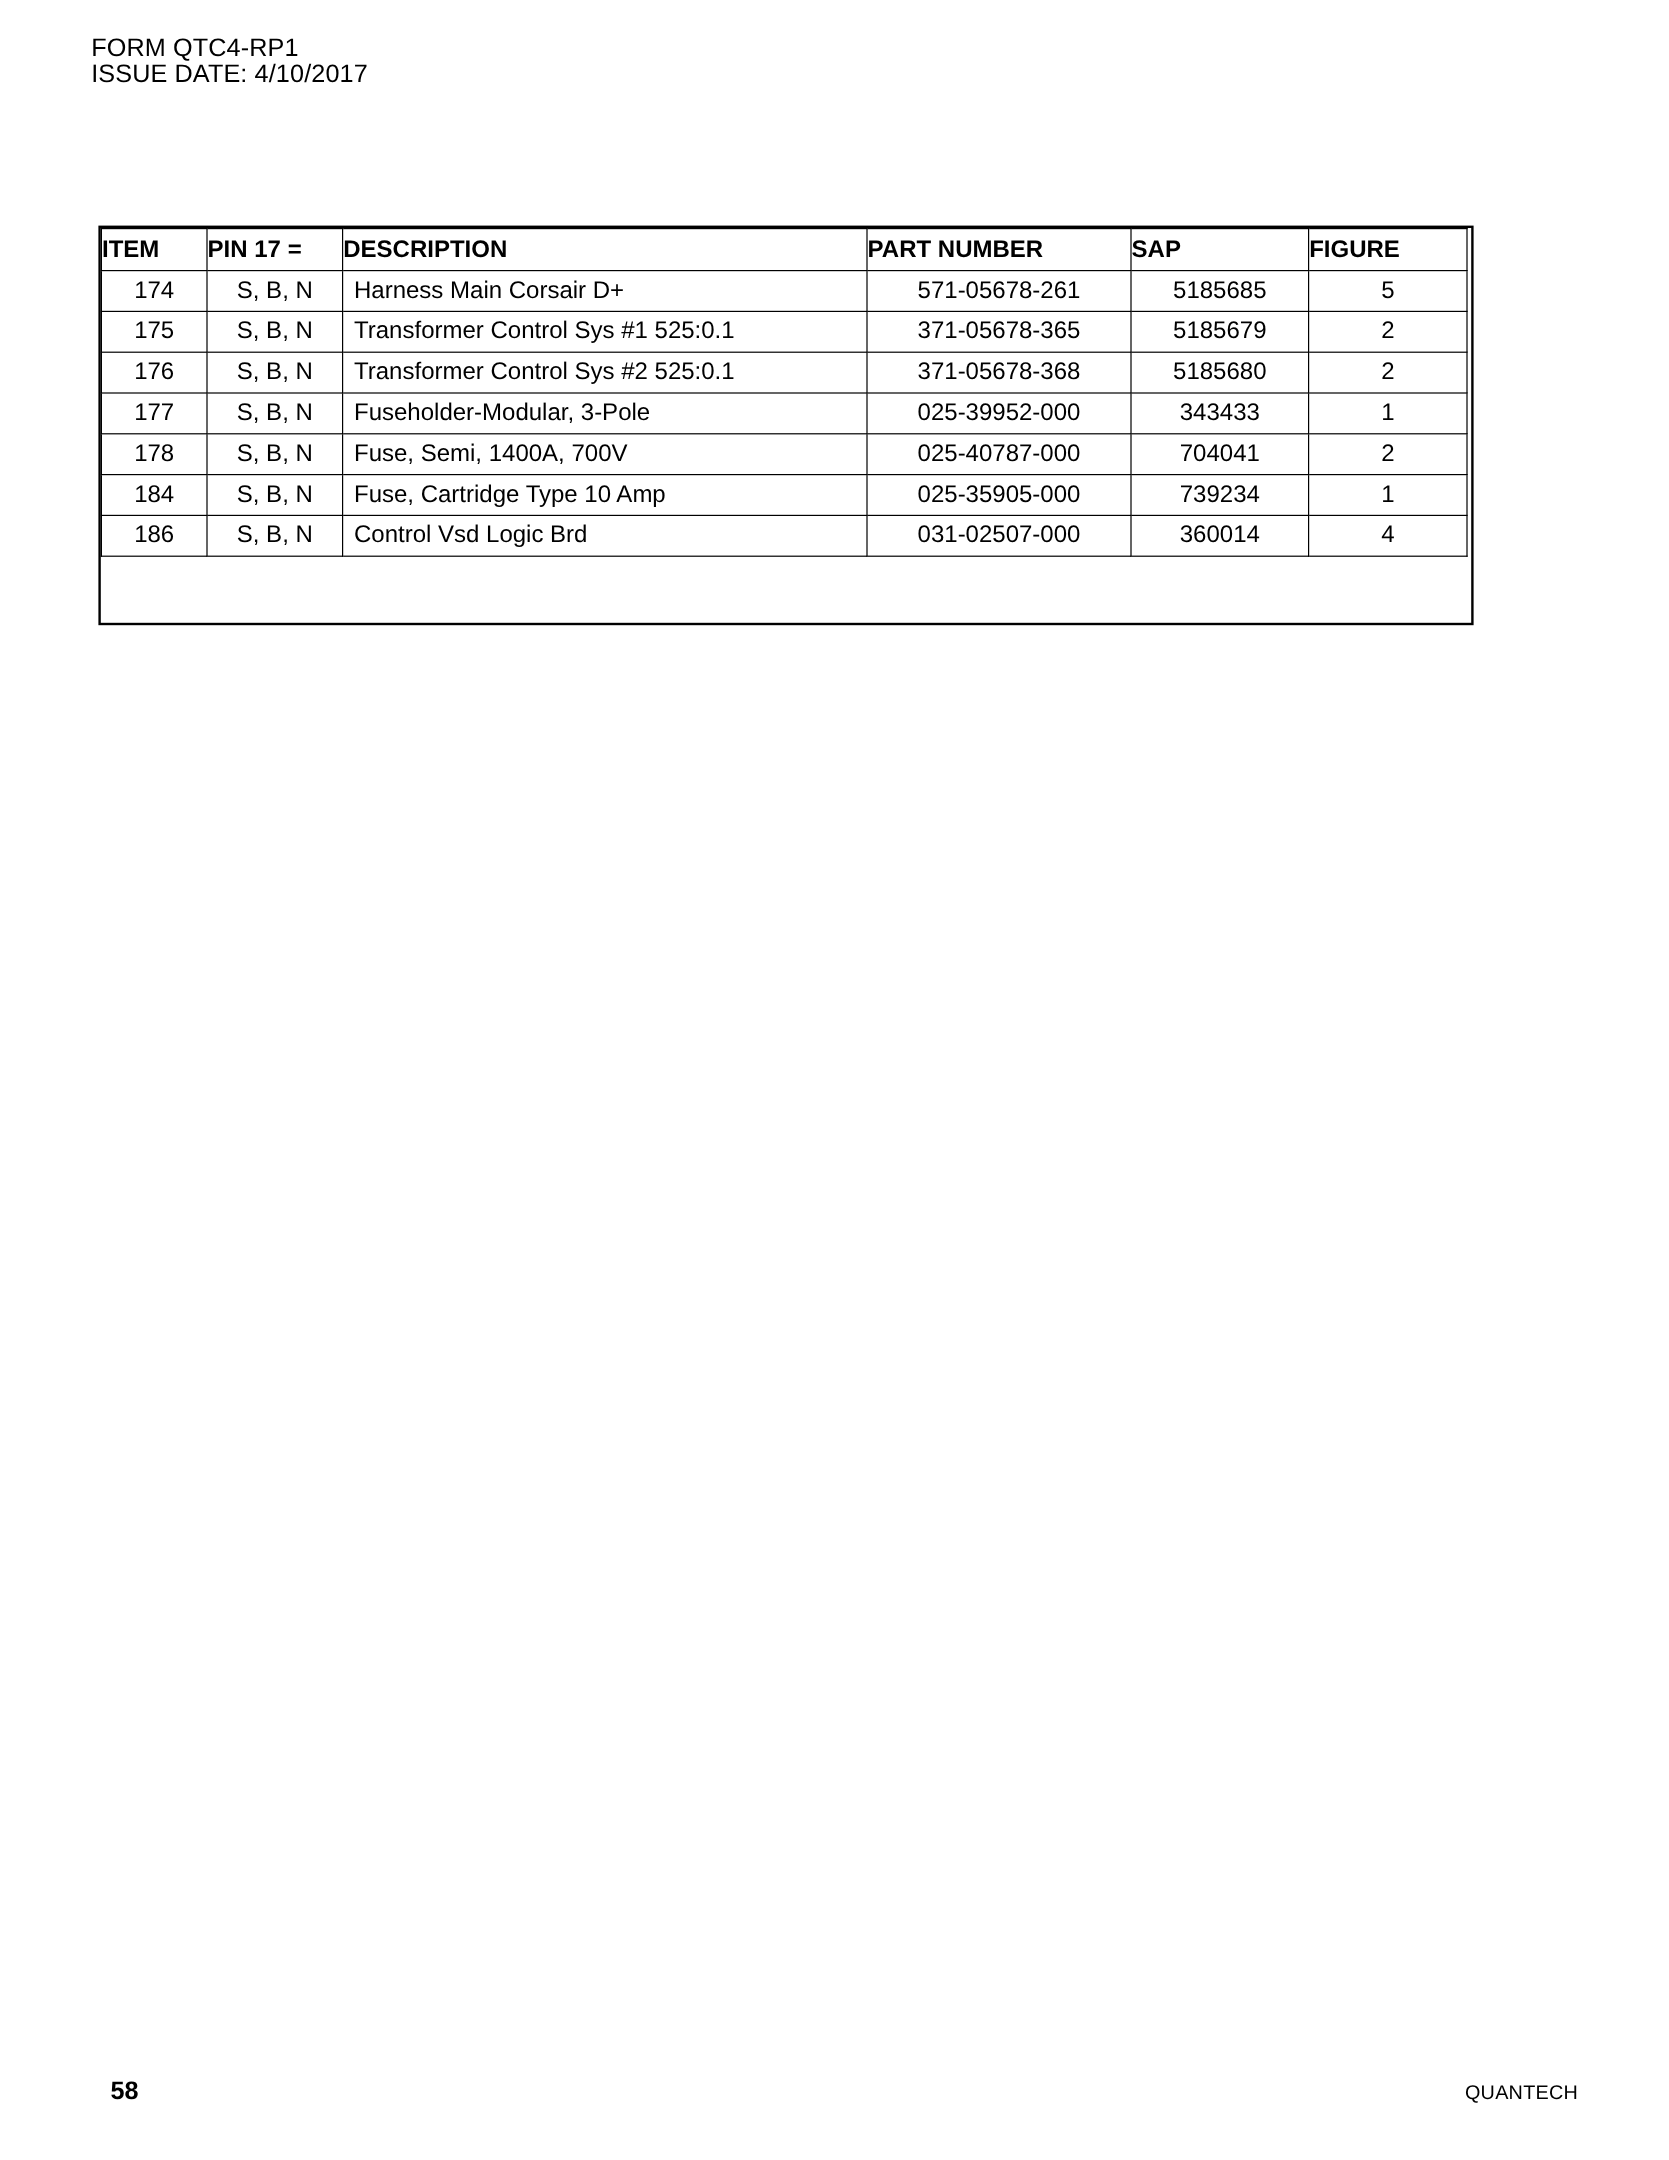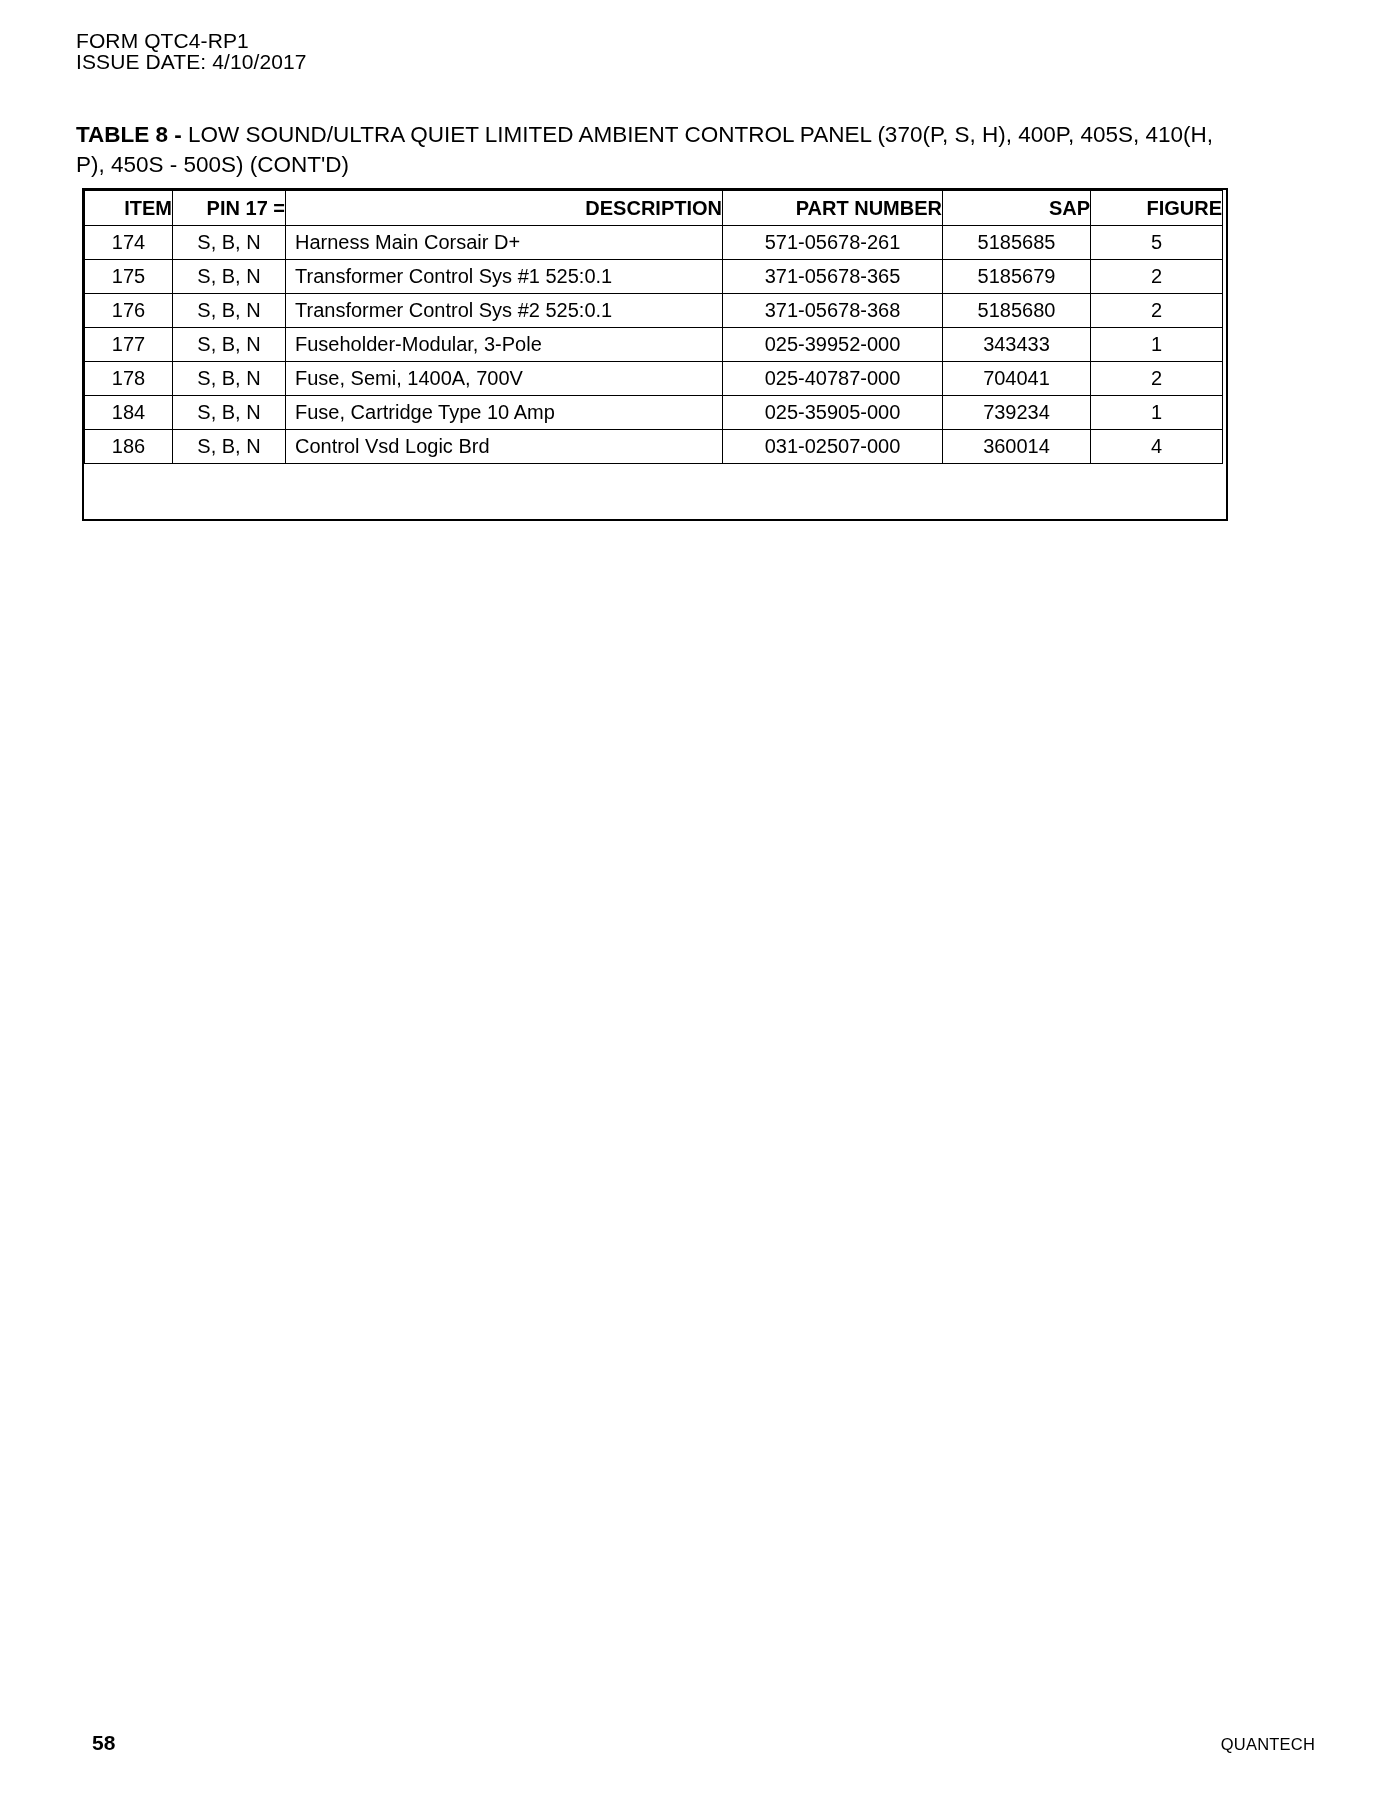--- a/index.html
+++ b/index.html
@@ -58,21 +58,21 @@
   .parts-table td, .parts-table th {
     border: 1.6px solid #000000;
     padding: 0;
     height: 33px;
     vertical-align: middle;
     font-weight: normal;
     font-size: 20px;
   }
   .parts-table thead th {
     font-weight: bold;
-    text-align: right;
+    text-align: left;
     height: 34px;
   }
   .parts-table tbody td {
     text-align: center;
     margin-top: 28px;
   }
   .parts-table tbody td.desc {
     text-align: left;
     padding-left: 9px;
   }
@@ -116,24 +116,20 @@
 </head>
 <body>
 
 <div class="page">
 
   <div class="doc-header">
     <div>FORM QTC4-RP1</div>
     <div>ISSUE DATE: 4/10/2017</div>
   </div>
 
-  <div class="table-title">
-    <span class="lead">TABLE 8 - </span><span>LOW SOUND/ULTRA QUIET LIMITED AMBIENT CONTROL PANEL (370(P, S, H), 400P, 405S,</span>
-    <span>410(H, P), 450S - 500S) (CONT'D)</span>
-  </div>
 
   <table class="parts-table">
     <colgroup>
       <col class="col-item">
       <col class="col-pin">
       <col class="col-desc">
       <col class="col-part">
       <col class="col-sap">
       <col class="col-figure">
     </colgroup>

